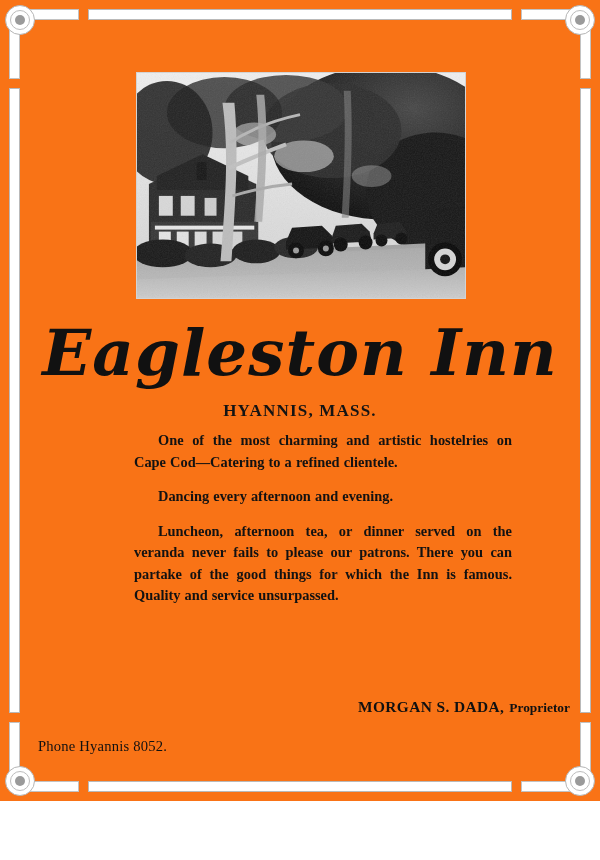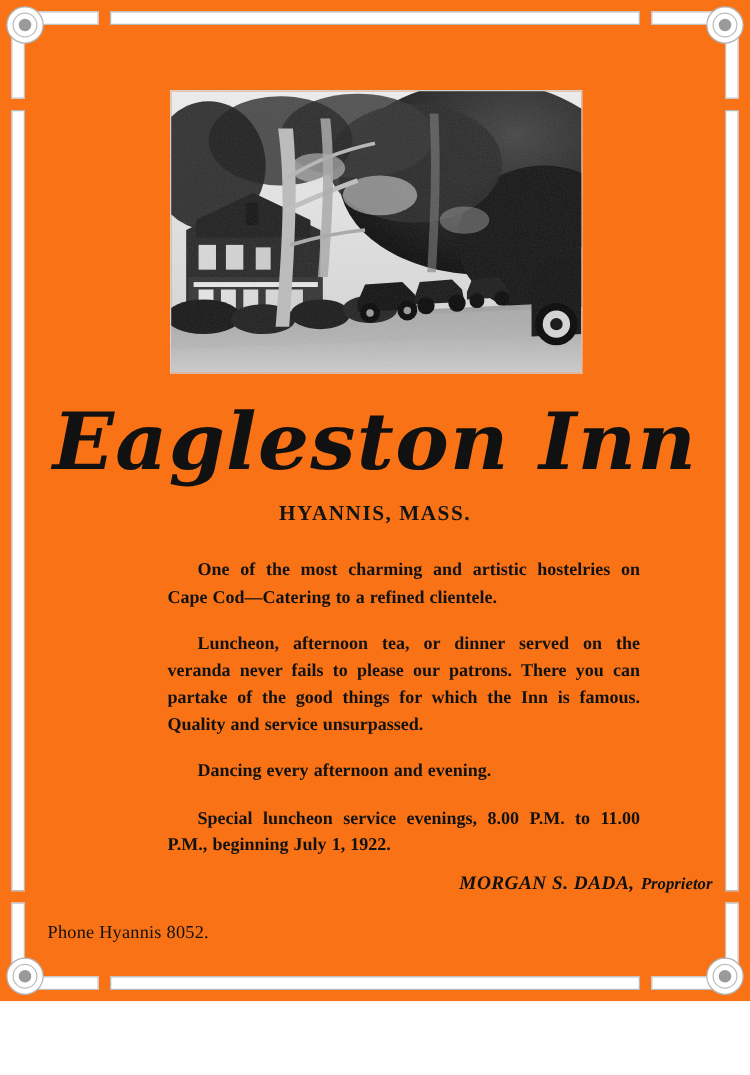--- a/index.html
+++ b/index.html
@@ -138,40 +138,39 @@
   }
 
   
   .body-copy {
     position: absolute;
     left: 104px;
     right: 58px;
     top: 404px;
   }
   .para {
-    margin: 16px 0 13px 0;
+    margin: 0 0 13px 0;
     text-indent: 24px;
     text-align: justify;
     font-family: "Liberation Serif", serif;
     font-weight: bold;
     font-size: 14.4px;
     line-height: 21.5px;
     color: #121212;
     word-spacing: 0.5px;
   }
   .para.last { margin-bottom: 0; }
 
   
   .proprietor {
     position: absolute;
     right: 0;
     top: 672px;
     text-align: right;
     white-space: nowrap;
-    font-style: italic;
   }
   .prop-name {
     font-family: "Liberation Serif", serif;
     font-weight: bold;
     font-size: 15.4px;
     letter-spacing: 0.4px;
     color: #111111;
   }
   .prop-role {
     font-family: "Liberation Serif", serif;
@@ -317,23 +316,22 @@
       </svg>
     </div>
 
     <div class="title-block">
       <span class="inn-title">Eagleston Inn</span>
       <span class="subtitle">HYANNIS, MASS.</span>
     </div>
 
     <div class="body-copy">
       <p class="para">One of the most charming and artistic hostelries on Cape Cod—Catering to a refined clientele.</p>
+      <p class="para">Dancing every afternoon and evening.</p>
       <p class="para">Luncheon, afternoon tea, or dinner served on the veranda never fails to please our patrons.  There you can partake of the good things for which the Inn is famous.  Quality and service unsurpassed.</p>
-      <p class="para">Dancing every afternoon and evening.</p>
-      <p class="para">Special luncheon service evenings, 8.00 P.M. to 11.00 P.M., beginning July 1, 1922.</p>
     </div>
 
     <div class="proprietor">
       <span class="prop-name">MORGAN S. DADA,</span><span class="prop-role">Proprietor</span>
     </div>
 
     <div class="phone">Phone Hyannis 8052.</div>
 
   </div>
 </div>

